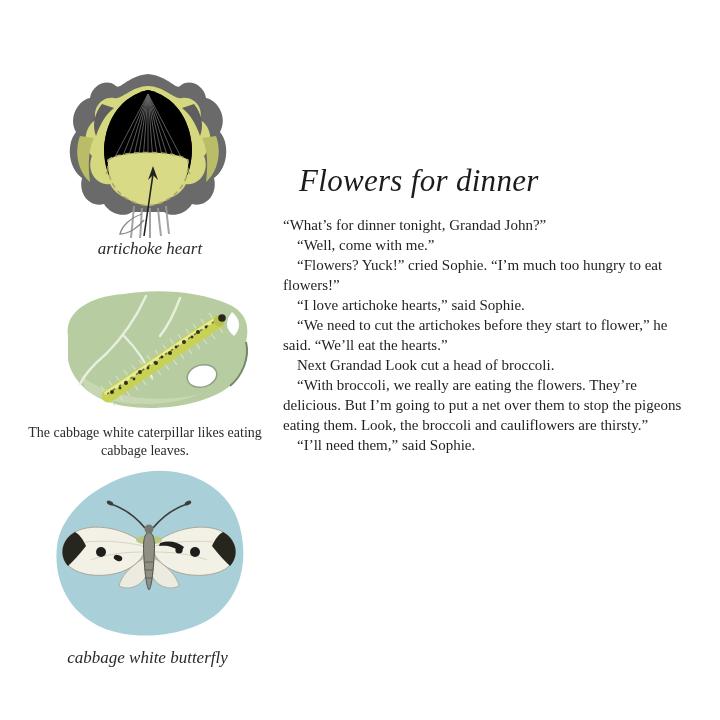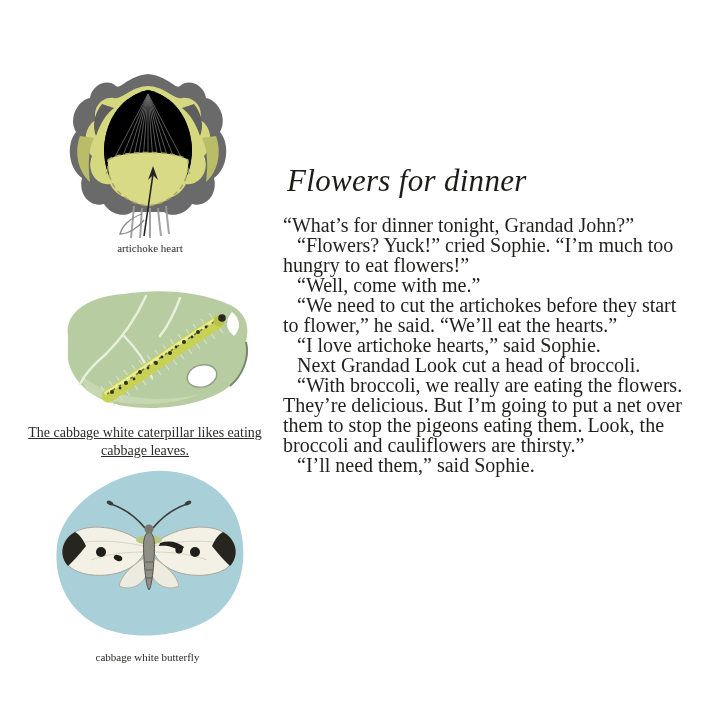--- a/index.html
+++ b/index.html
@@ -7,38 +7,38 @@
     position:relative;width:720px;height:720px;background:#ffffff;
     font-family:"Liberation Serif", serif;color:#1f1f1d;overflow:hidden;
   }
   
   .fig{position:absolute;}
   .fig svg{display:block;}
   .caption{
     position:absolute;text-align:center;color:#2a2a28;
     font-family:"Liberation Serif", serif;
   }
-  .caption.italic{font-size:11px;line-height:17px;}
+  .caption.italic{font-style:italic;font-size:17px;line-height:17px;}
   .caption.roman{font-style:normal;font-size:14px;line-height:18px;}
   #cap-artichoke{left:50px;top:240px;width:200px;}
-  #cap-caterpillar{left:26px;top:424px;width:238px;text-decoration:underline;}
+  #cap-caterpillar{left:26px;top:424px;width:238px;}
   #cap-butterfly{left:45px;top:649px;width:205px;}
   #fig-artichoke{left:58px;top:56px;}
   #fig-caterpillar{left:50px;top:284px;}
   #fig-butterfly{left:45px;top:462px;}
   
   .story{
     position:absolute;left:283px;top:163px;width:406px;
   }
   .story h1{
     font-style:italic;font-weight:400;font-size:31px;line-height:36px;
-    margin:0 0 16px 4px;color:#1c1c1a;letter-spacing:0.3px;
+    margin:0 0 16px 16px;color:#1c1c1a;letter-spacing:0.3px;
   }
   .story p{
-    margin:0;font-size:20px;line-height:20px;color:#1f1f1d;
+    margin:0;font-size:15px;line-height:20px;color:#1f1f1d;
   }
   .story p + p{text-indent:14px;}
 </style>
 </head>
 <body>
 
 <div class="page">
 
   <div class="fig" id="fig-artichoke">
     <svg width="180" height="184" viewBox="0 0 180 184">
@@ -185,22 +185,22 @@
         </g>
         <circle cx="104" cy="67" r="4.5" fill="#77776d"></circle>
       </g>
     </svg>
   </div>
   <div class="caption italic" id="cap-butterfly">cabbage white butterfly</div>
 
   <div class="story">
     <h1>Flowers for dinner</h1>
     <p>“What’s for dinner tonight, Grandad John?”</p>
+    <p>“Well, come with me.”</p>
     <p>“Flowers? Yuck!” cried Sophie. “I’m much too hungry to eat flowers!”</p>
-    <p>“Well, come with me.”</p>
+    <p>“I love artichoke hearts,” said Sophie.</p>
     <p>“We need to cut the artichokes before they start to flower,” he said. “We’ll eat the hearts.”</p>
-    <p>“I love artichoke hearts,” said Sophie.</p>
     <p>Next Grandad Look cut a head of broccoli.</p>
     <p>“With broccoli, we really are eating the flowers. They’re delicious. But I’m going to put a net over them to stop the pigeons eating them. Look, the broccoli and cauliflowers are thirsty.”</p>
     <p>“I’ll need them,” said Sophie.</p>
   </div>
 
 </div>
 
 </body></html>

